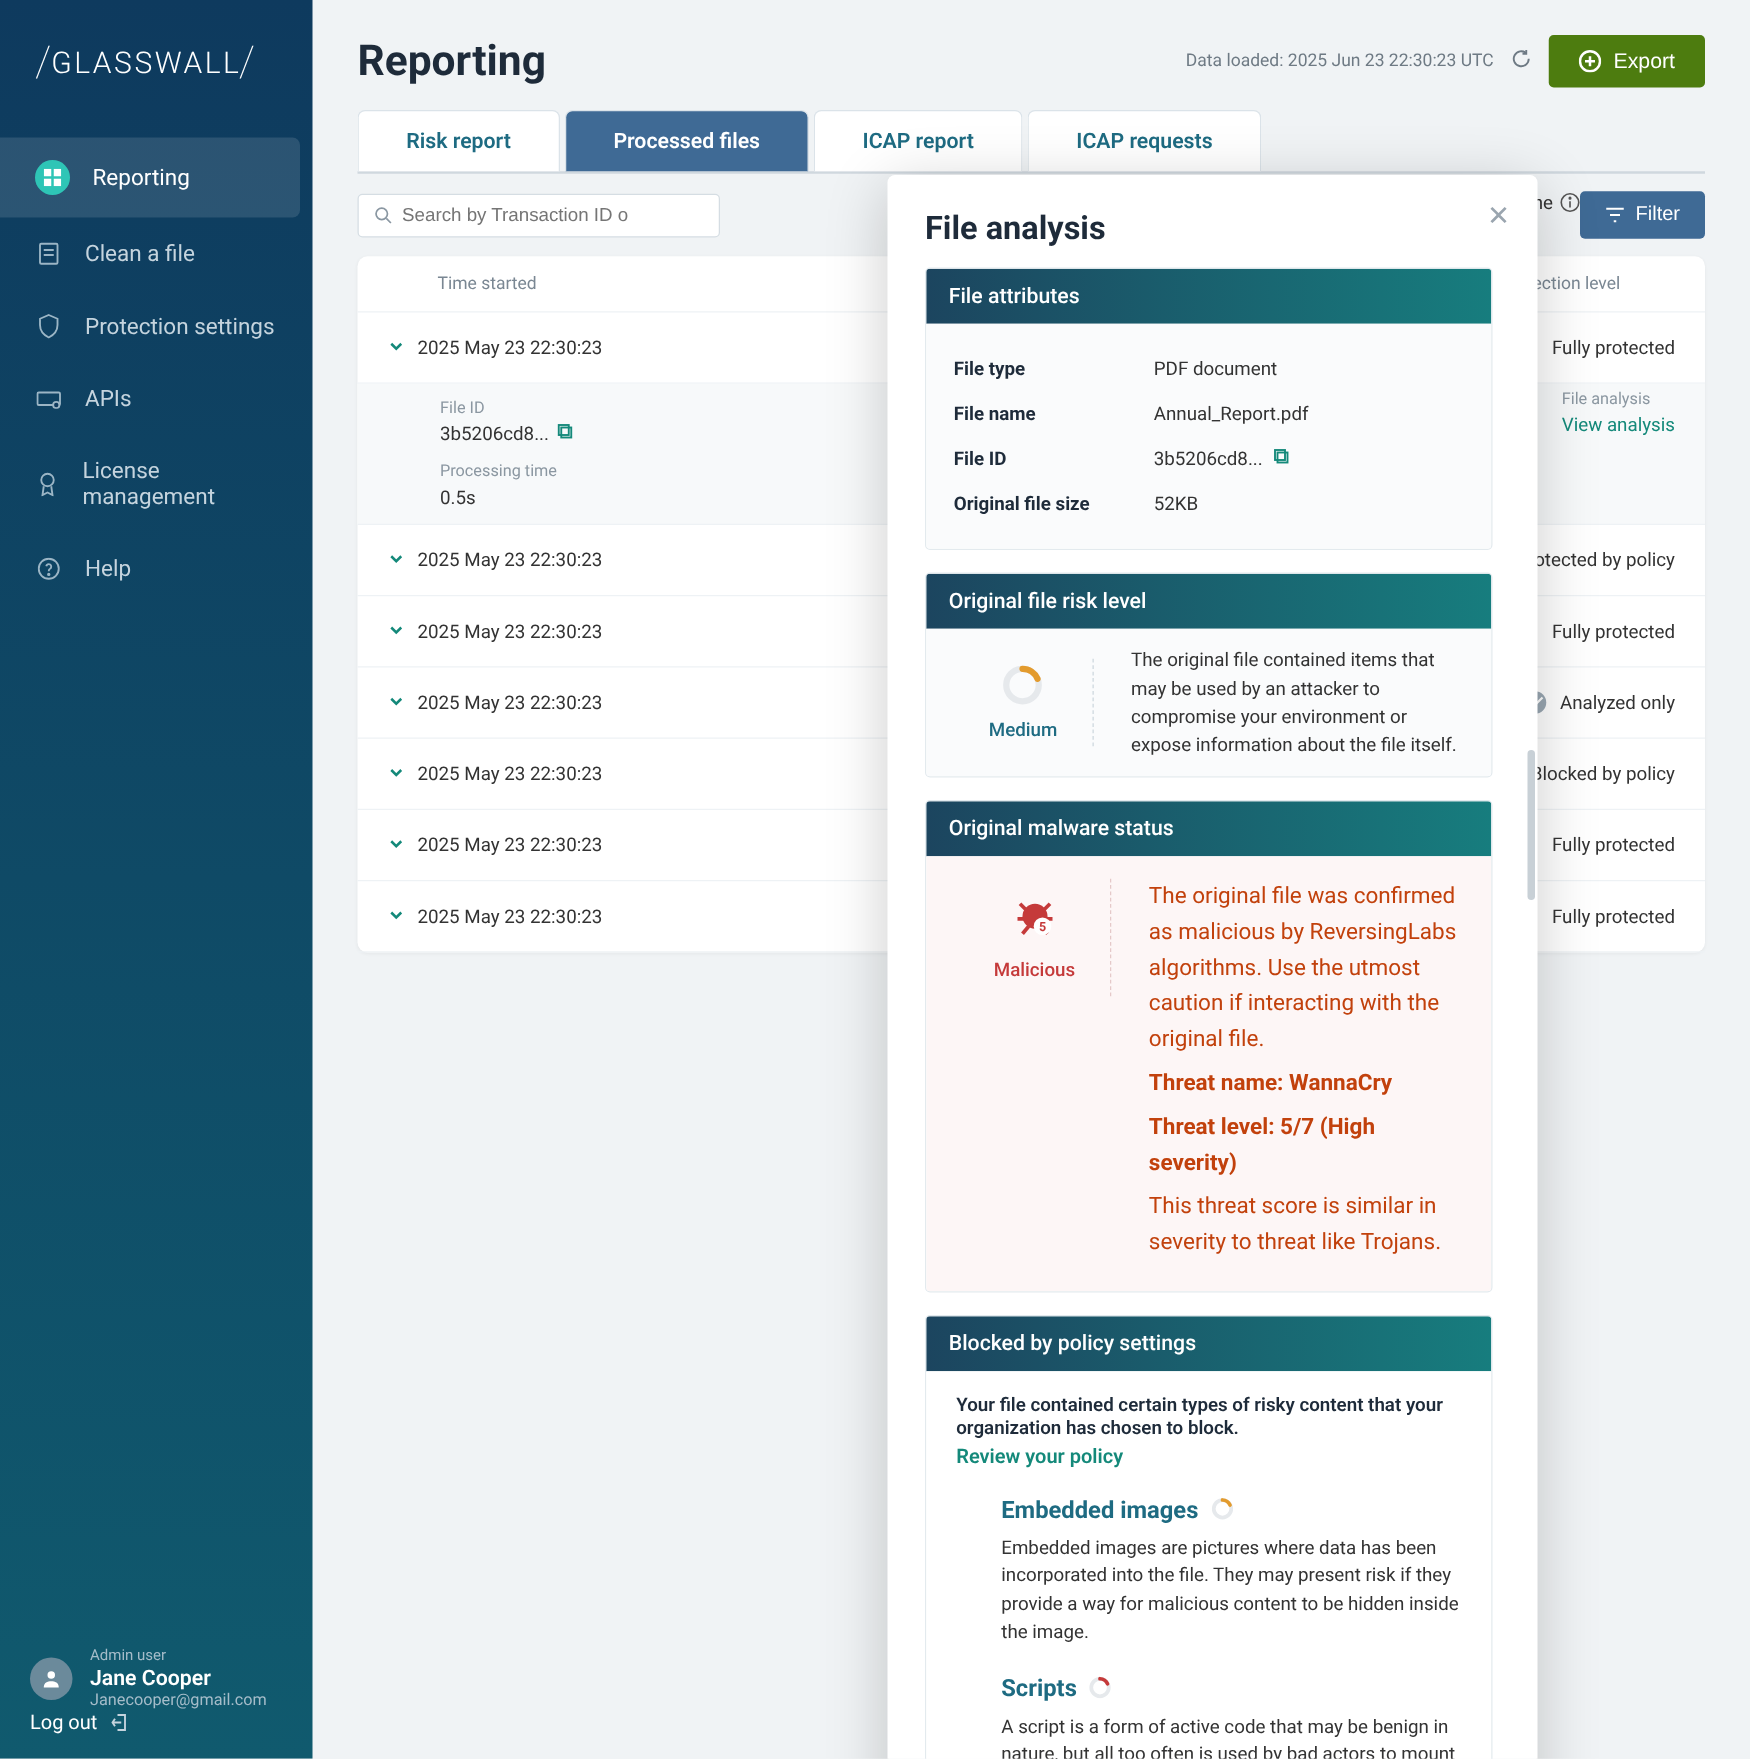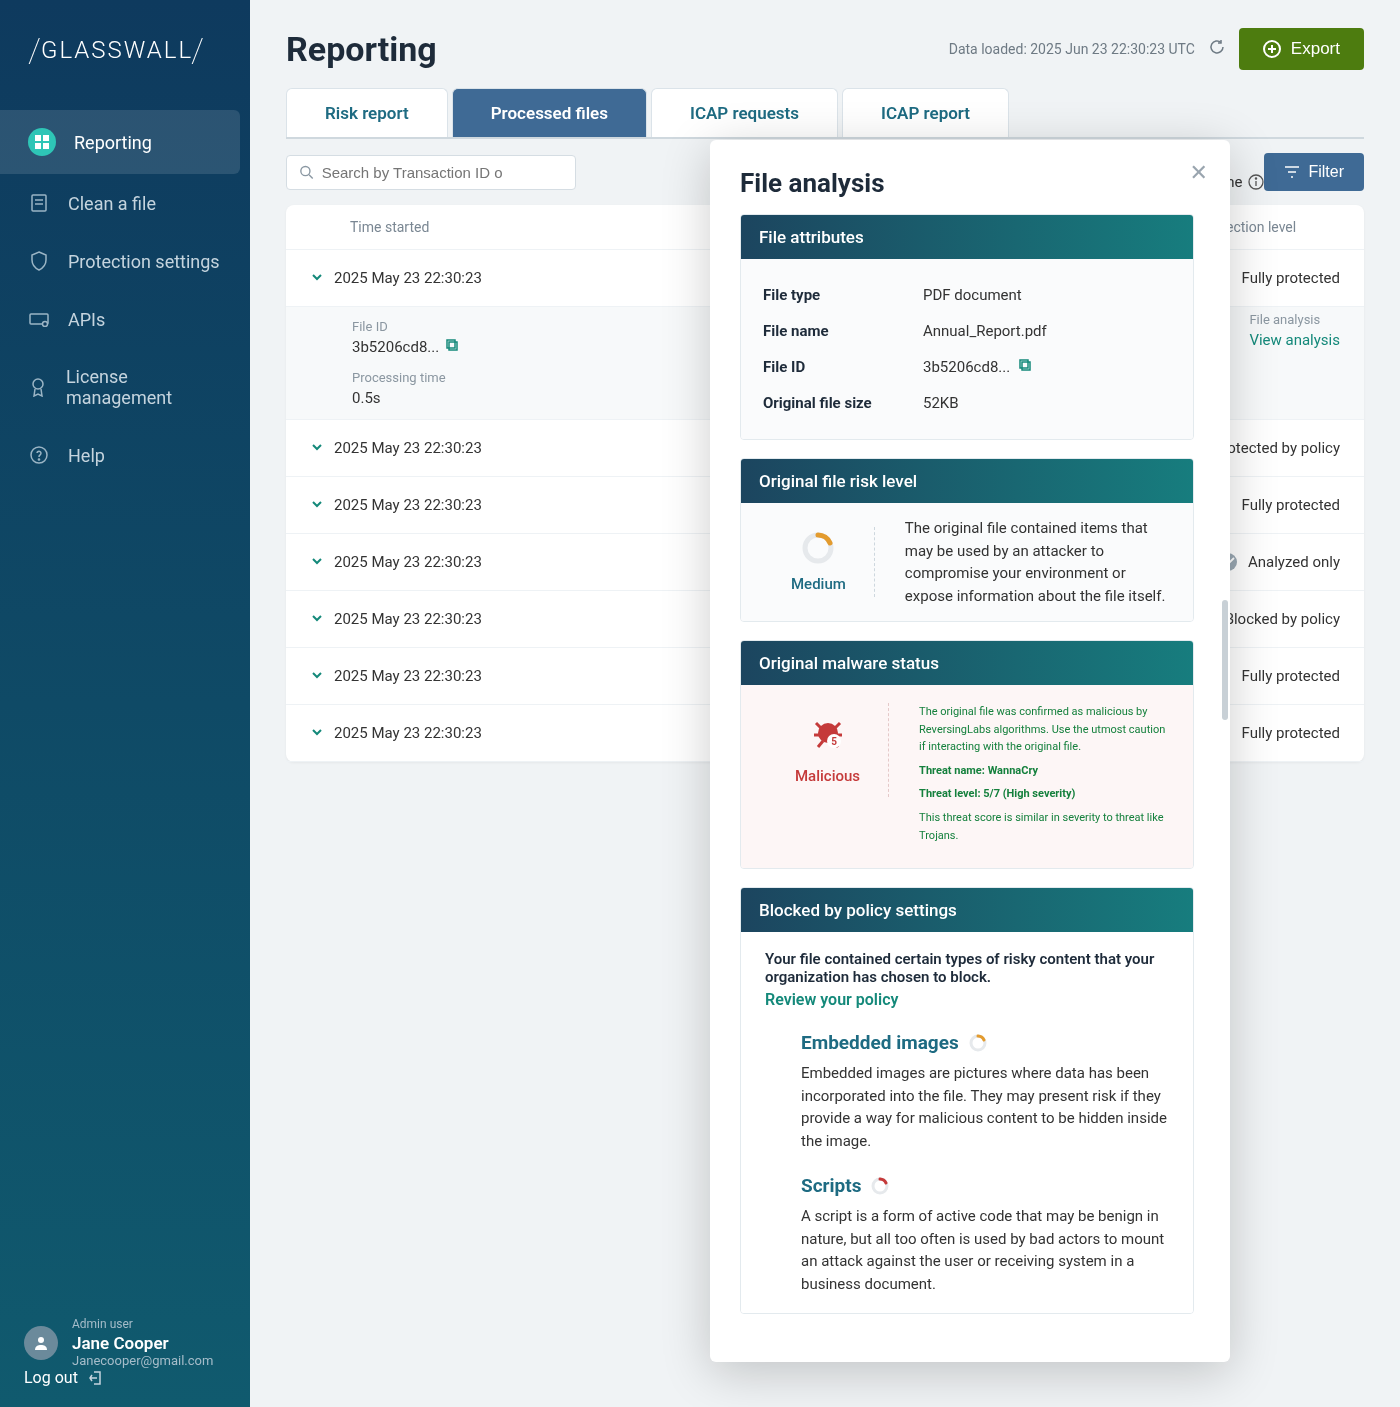--- a/index.html
+++ b/index.html
@@ -28,21 +28,21 @@
 .header-right { display: flex; align-items: center; gap: 14px; }
 .data-loaded { font-size: 14px; color: #6e7a84; }
 .refresh-icon { cursor: pointer; color: #6e7a84; }
 .export-btn { background: #4d7c0f; color: #fff; border: none; padding: 11px 24px; border-radius: 4px; font-size: 17px; font-weight: 500; display: flex; align-items: center; gap: 10px; cursor: pointer; }
 .tabs { display: flex; border-bottom: 2px solid #cfd8de; }
 .tab { padding: 14px 38px; font-size: 17px; font-weight: 600; color: #1e6b82; background: #fff; border: 1px solid #dbe3e9; border-bottom: none; cursor: pointer; border-radius: 6px 6px 0 0; margin-right: 4px; }
 .tab.active { background: #3f6a95; color: #fff; }
 .toolbar { display: flex; align-items: center; gap: 16px; margin-top: 14px; justify-content: space-between; }
 .search-box { display: flex; align-items: center; background: #fff; border: 1px solid #d5dde3; border-radius: 4px; padding: 8px 12px; gap: 8px; width: 290px; }
 .search-box input { border: none; outline: none; font-size: 15px; width: 100%; color: #666; }
-.toolbar-right { display: flex; align-items: flex-end; }
+.toolbar-right { display: flex; align-items: flex-start; }
 .cache-label { font-size: 15px; color: #333; display: flex; align-items: center; gap: 6px; }
 .filter-btn { background: #3f6a95; color: #fff; border: none; padding: 10px 20px; border-radius: 4px; font-size: 16px; display: flex; align-items: center; gap: 8px; cursor: pointer; }
 .table-wrap { background: #fff; border-radius: 8px; margin-top: 14px; box-shadow: 0 1px 3px rgba(0,0,0,0.05); }
 .table-header-row { display: flex; padding: 14px 24px; font-size: 14px; color: #7a8793; border-bottom: 1px solid #eef2f5; }
 .th-time { width: 260px; padding-left: 40px;}
 .th-status { flex: 1; text-align: right; padding-right: 140px;}
 .th-level { width: 140px; text-align: left; }
 .row { display: flex; align-items: center; padding: 18px 24px; border-bottom: 1px solid #eef2f5; }
 .row-chevron { width: 24px; color: #14897a; cursor: pointer; }
 .row-time { width: 236px; font-size: 15px; color: #333; }
@@ -67,21 +67,21 @@
 .attr-row { display: flex; padding: 9px 0; }
 .attr-label { width: 160px; font-size: 15px; font-weight: 700; color: #1e2b3a; }
 .attr-val { font-size: 15px; color: #333; display: flex; align-items: center; gap: 8px; }
 .risk-body { display: flex; align-items: center; gap: 30px; padding: 14px 22px; background: #fafbfc; }
 .risk-left { display: flex; flex-direction: column; align-items: center; padding: 4px 28px; border-right: 1px dashed #cdd7de; }
 .risk-label { margin-top: 10px; font-size: 15px; color: #1e6b82; font-weight: 500; }
 .risk-desc { flex: 1; font-size: 15px; color: #333; line-height: 1.5; }
 .malware-body { display: flex; align-items: flex-start; gap: 30px; padding: 18px 26px; background: #fdf6f6; }
 .malware-left { display: flex; flex-direction: column; align-items: center; padding: 12px 28px; border-right: 1px dashed #e5c9c9; }
 .malware-label { margin-top: 12px; font-size: 15px; color: #c53a3a; font-weight: 500; }
-.malware-desc { flex: 1; font-size: 11px; color: #15803d; line-height: 1.6; }
+.malware-desc { flex: 1; font-size: 18px; color: #c2410c; line-height: 1.6; }
 .malware-desc p { margin-bottom: 6px; }
 .blocked-body { padding: 18px 24px; background: #fff; }
 .blocked-intro { font-size: 15px; font-weight: 600; color: #1e2b3a; margin-bottom: 4px; }
 .policy-link { color: #14897a; font-weight: 600; cursor: pointer; }
 .blocked-sub { margin-top: 22px; margin-left: 36px; }
 .blocked-sub-title { font-size: 19px; font-weight: 700; color: #1e6b82; display: flex; align-items: center; gap: 10px; margin-bottom: 8px; }
 .blocked-sub-desc { font-size: 15px; color: #333; line-height: 1.5; }
 
 .scrollbar-fake { position: absolute; right: 2px; top: 460px; width: 6px; height: 120px; background: #c8d0d6; border-radius: 3px; }
 </style>
@@ -198,22 +198,22 @@
               <line x1="5" y1="9" x2="13" y2="9"></line>
             </svg>
           <span>Export</span>
         </button>
       </div>
     </div>
 
     <div class="tabs">
       <div class="tab">Risk report</div>
       <div class="tab active">Processed files</div>
+      <div class="tab">ICAP report</div>
       <div class="tab">ICAP requests</div>
-      <div class="tab">ICAP report</div>
     </div>
 
     <div class="toolbar">
       <div class="search-box">
         <svg width="16" height="16" viewBox="0 0 16 16" fill="none" stroke="#8a97a2" stroke-width="1.5">
             <circle cx="7" cy="7" r="5"></circle>
             <line x1="11" y1="11" x2="15" y2="15"></line>
           </svg>
         <input type="text" placeholder="Search by Transaction ID o" style="">
       </div>

